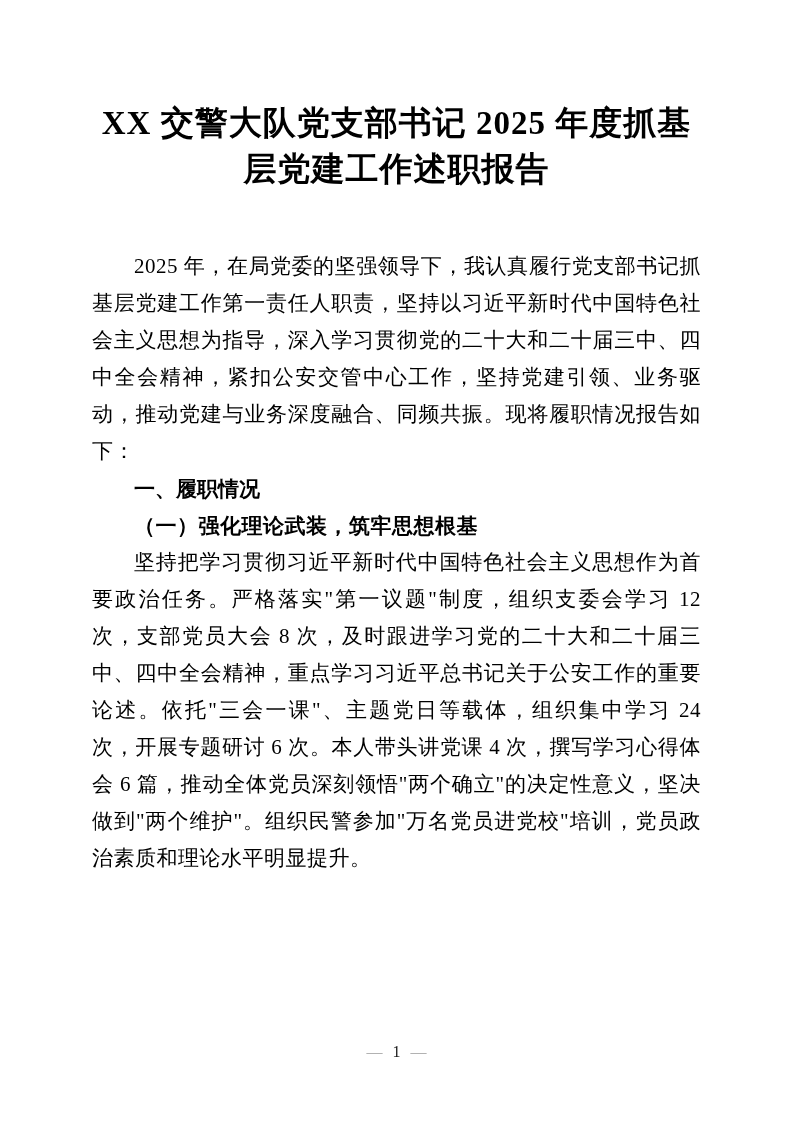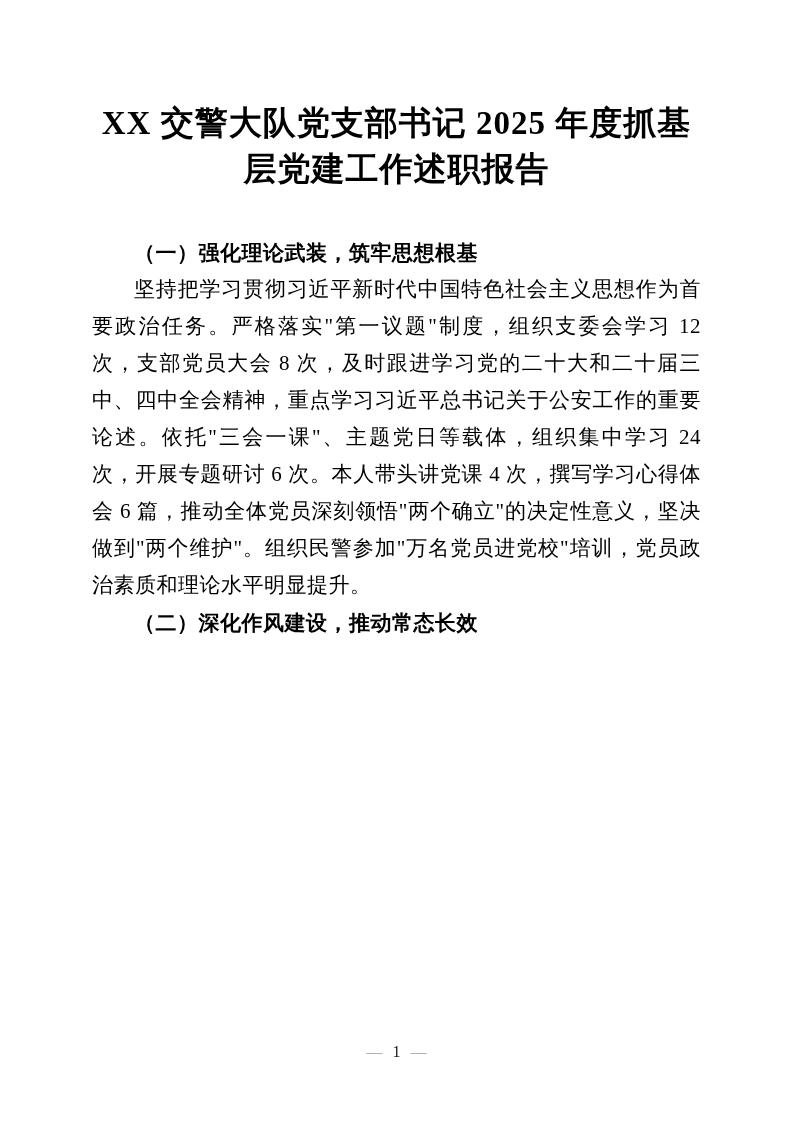--- a/index.html
+++ b/index.html
@@ -12,21 +12,21 @@
     position: relative;
     width: 793px;
     height: 1122px;
     margin: 0 auto;
     background: #ffffff;
     padding: 0 92px;
     overflow: hidden;
   }
   .doc-title {
     margin-top: 100px;
-    margin-bottom: 42px;
+    margin-bottom: 56px;
     font-size: 33px;
     line-height: 46px;
     font-weight: 700;
     text-align: center;
     letter-spacing: 1px;
     font-family: "Liberation Serif", "DejaVu Serif", serif;
   }
   .body-par {
     font-size: 21px;
     line-height: 37px;
@@ -69,26 +69,27 @@
     color: #1a1a1a;
   }
 </style>
 </head>
 <body>
 
 <div class="page">
 
   <h1 class="doc-title">XX 交警大队党支部书记 2025 年度抓基层党建工作述职报告</h1>
 
+  <p class="body-par">2025 年，在局党委的坚强领导下，我认真履行党支部书记抓基层党建工作第一责任人职责，坚持以习近平新时代中国特色社会主义思想为指导，深入学习贯彻党的二十大和二十届三中、四中全会精神，紧扣公安交管中心工作，坚持党建引领、业务驱动，推动党建与业务深度融合、同频共振。现将履职情况报告如下：</p>
 
+  <h2 class="section-heading">一、履职情况</h2>
 
   <h3 class="subsection-heading">（一）强化理论武装，筑牢思想根基</h3>
 
   <p class="body-par">坚持把学习贯彻习近平新时代中国特色社会主义思想作为首要政治任务。严格落实"第一议题"制度，组织支委会学习 12 次，支部党员大会 8 次，及时跟进学习党的二十大和二十届三中、四中全会精神，重点学习习近平总书记关于公安工作的重要论述。依托"三会一课"、主题党日等载体，组织集中学习 24 次，开展专题研讨 6 次。本人带头讲党课 4 次，撰写学习心得体会 6 篇，推动全体党员深刻领悟"两个确立"的决定性意义，坚决做到"两个维护"。组织民警参加"万名党员进党校"培训，党员政治素质和理论水平明显提升。</p>
 
-  <h3 class="subsection-heading">（二）深化作风建设，推动常态长效</h3>
 
 
   <div class="page-footer">
     <span class="footer-dash">—</span><span class="page-num">1</span><span class="footer-dash">—</span>
   </div>
 
 </div>
 
 </body></html>

